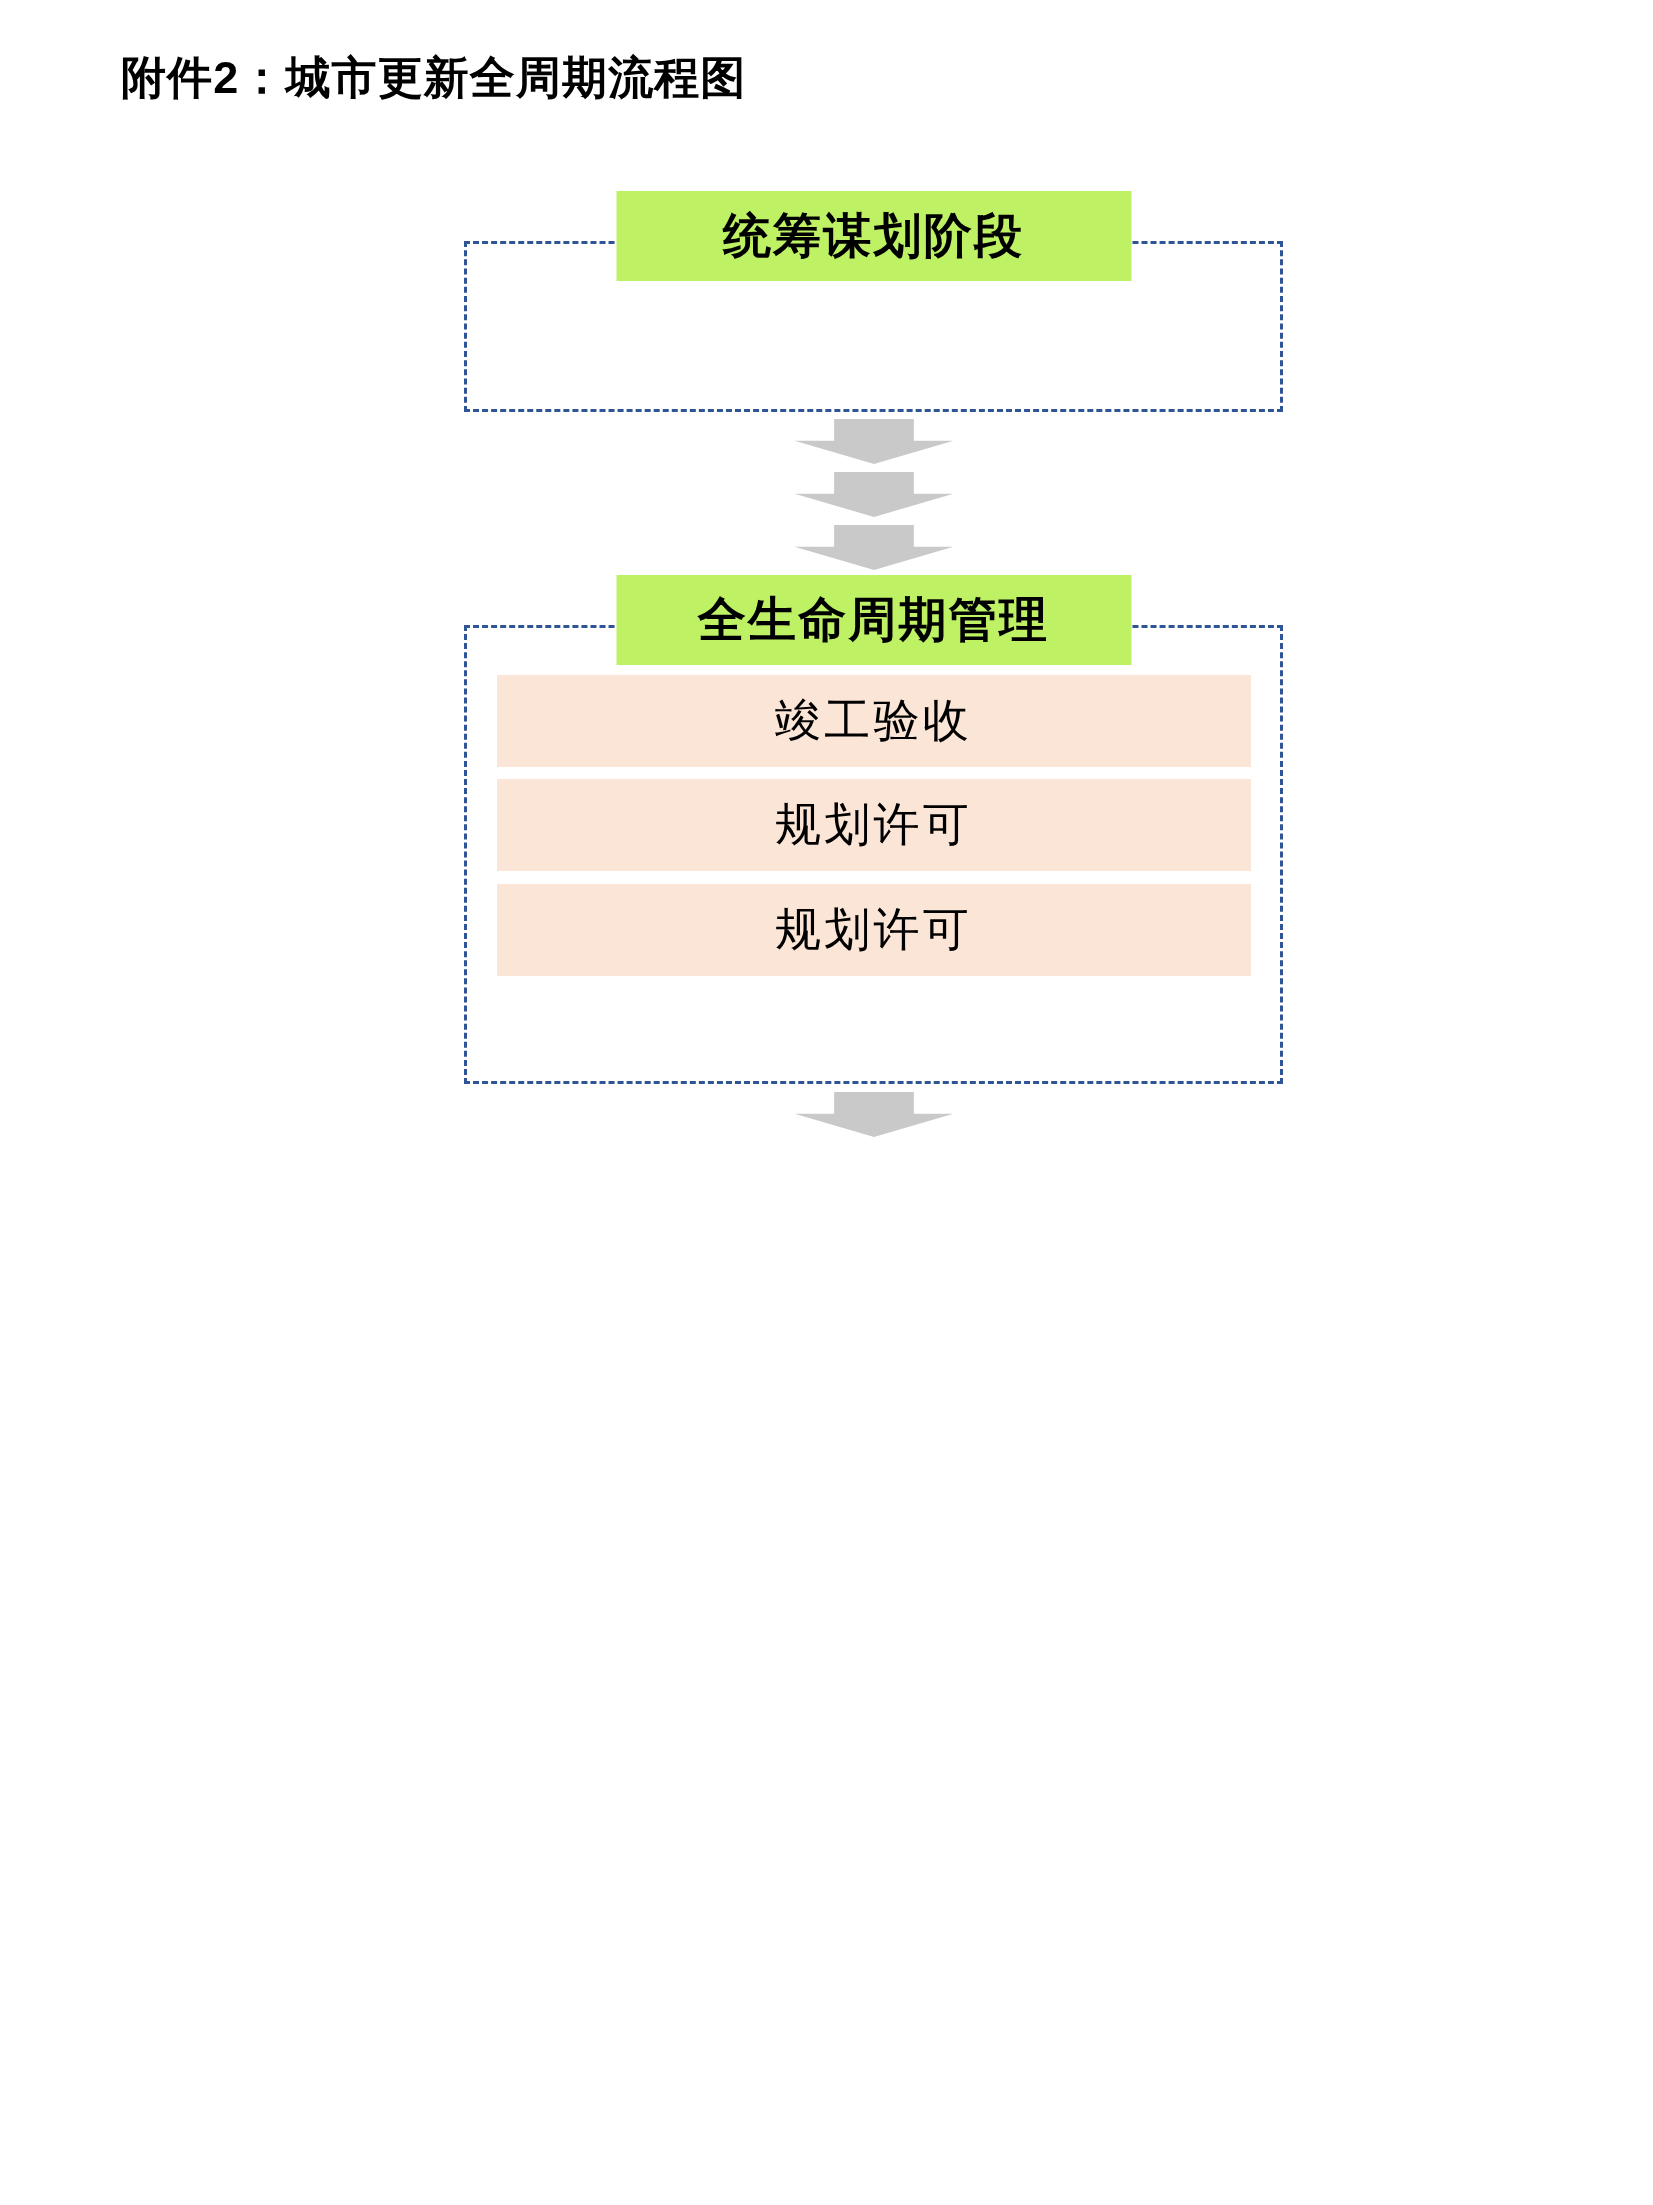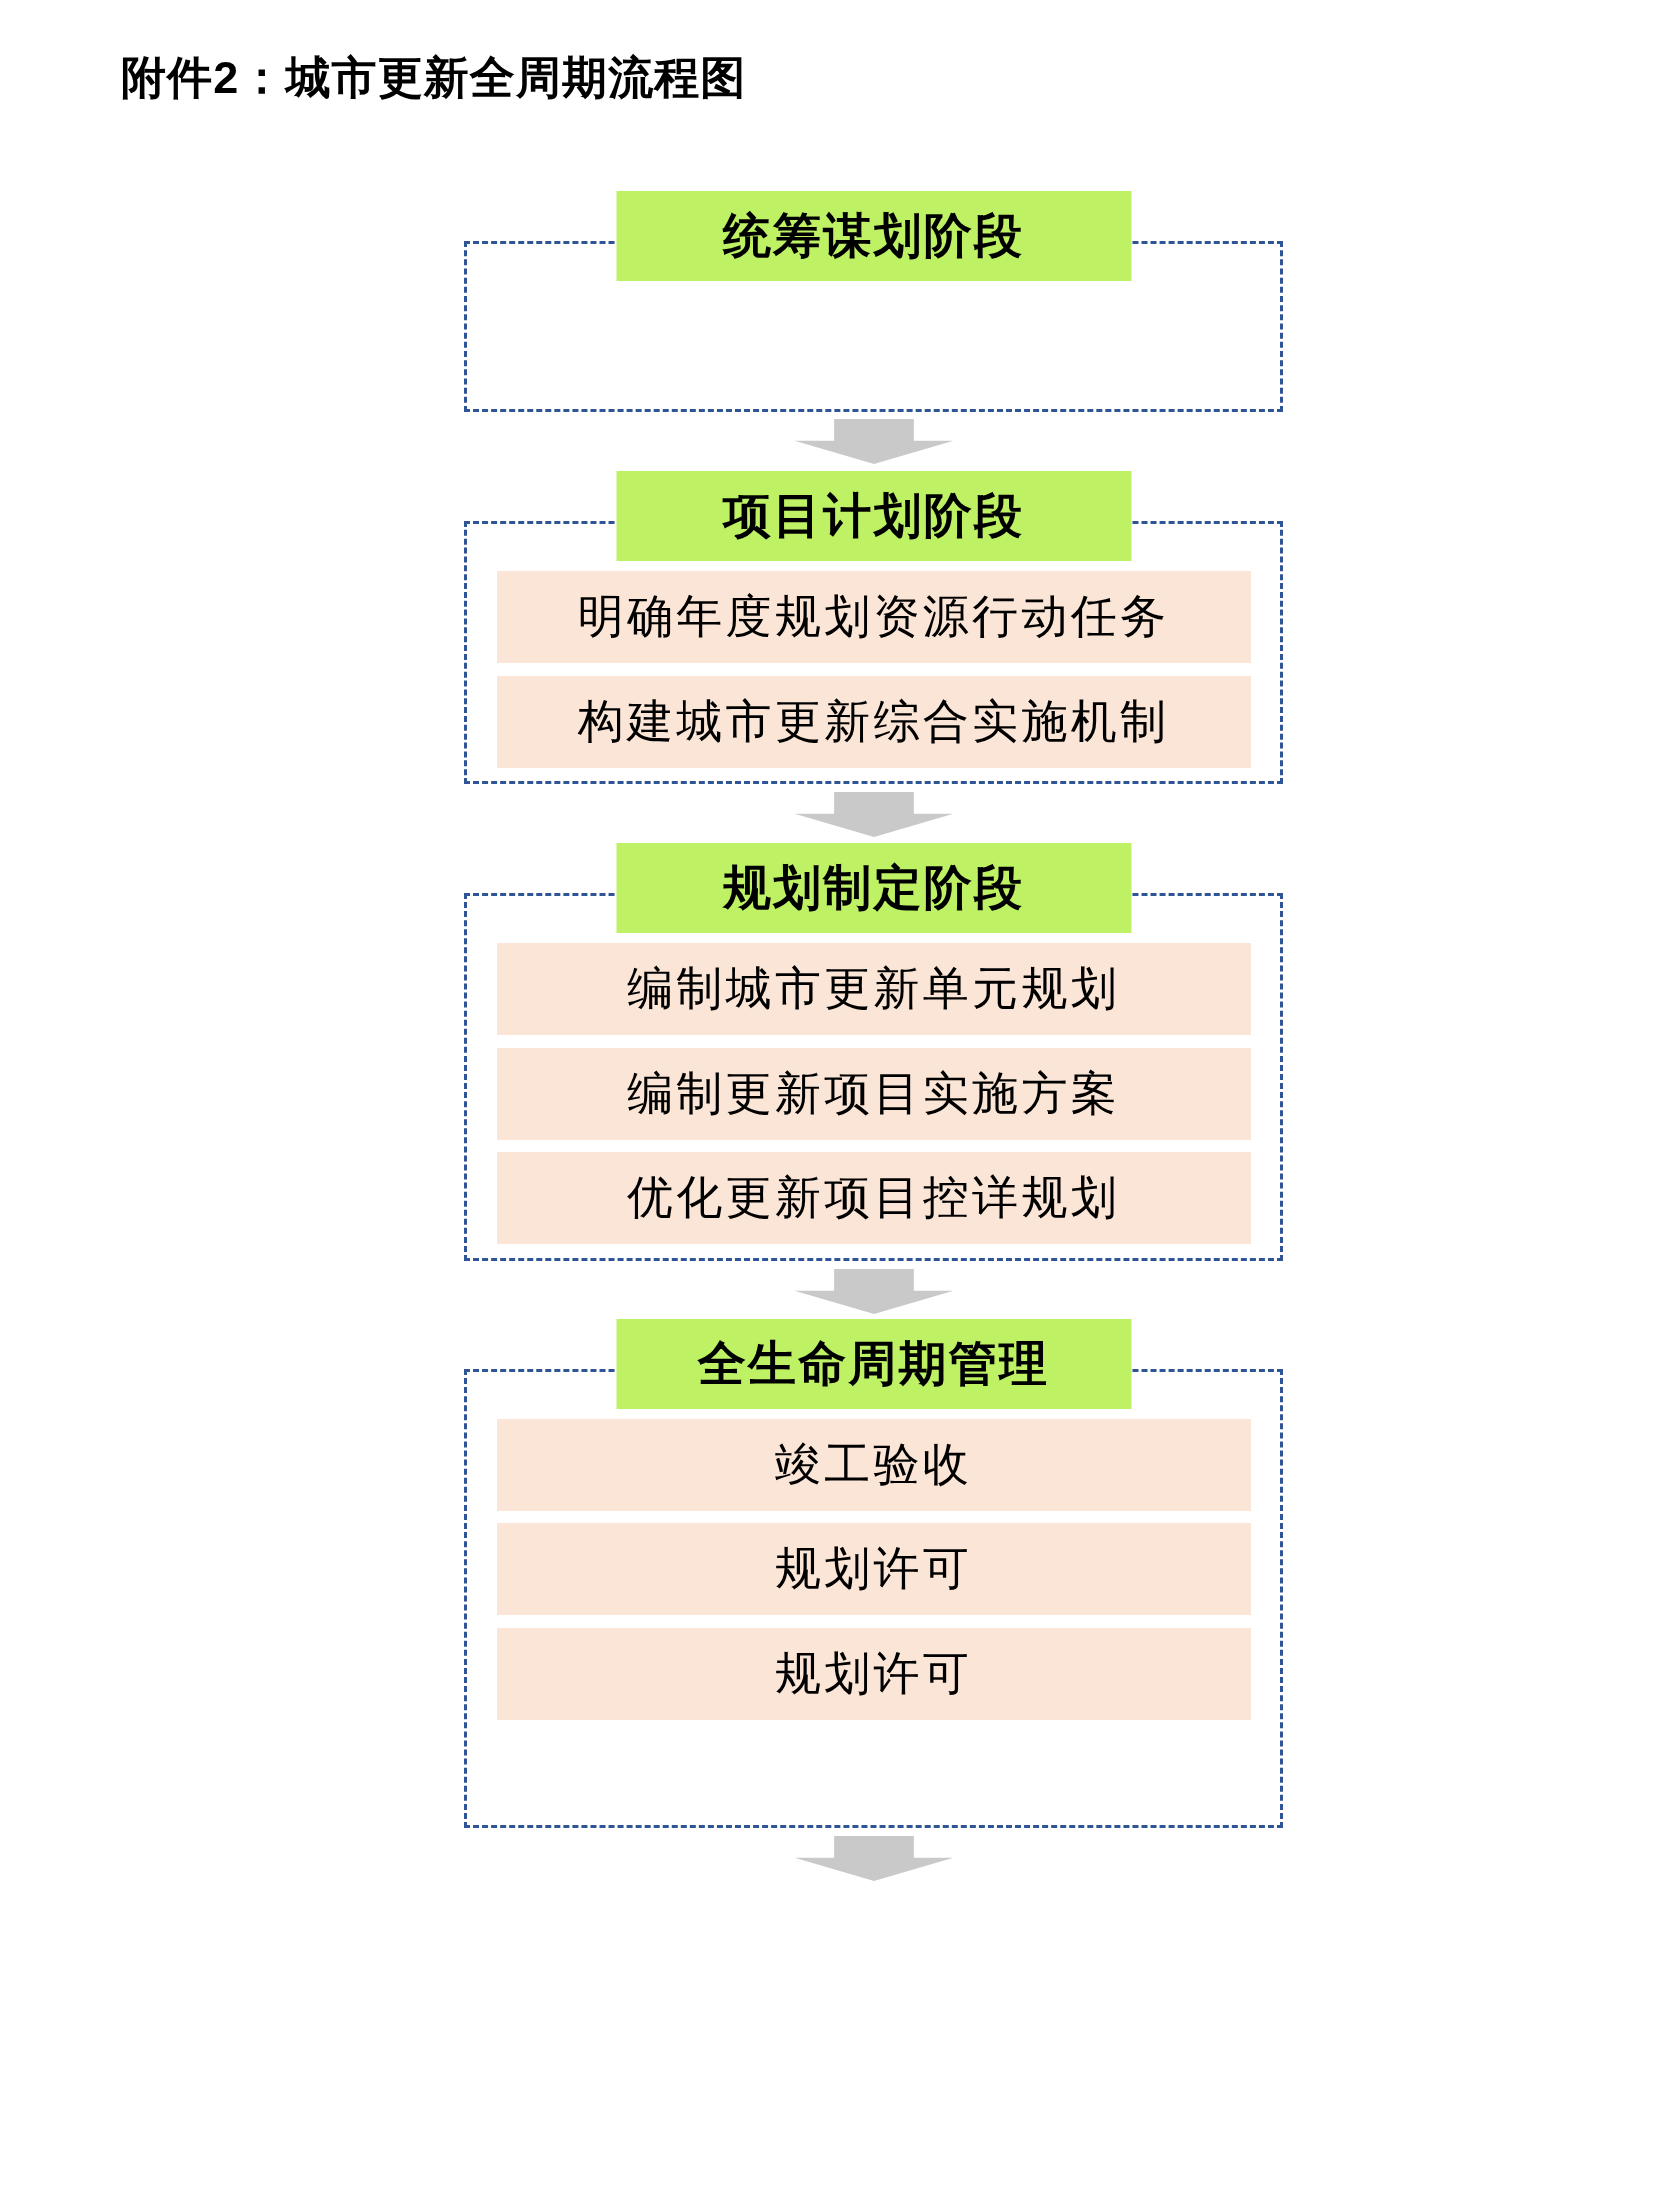--- a/index.html
+++ b/index.html
@@ -78,36 +78,25 @@
   <div class="flow">
 
     <section class="stage s1">
       <div class="stage-header">统筹谋划阶段</div>
     </section>
 
     <svg class="arrow" width="160" height="45" viewBox="0 0 293 83" aria-hidden="true">
       <polygon points="73,0 220,0 220,40 293,40 146.5,83 0,40 73,40" fill="#C9C9C9"></polygon>
     </svg>
 
-    <section class="stage s2">
-      <div class="stage-header">项目计划阶段</div>
-      <div class="item">明确年度规划资源行动任务</div>
-      <div class="item">构建城市更新综合实施机制</div>
-    </section>
 
     <svg class="arrow" width="160" height="45" viewBox="0 0 293 83" aria-hidden="true">
       <polygon points="73,0 220,0 220,40 293,40 146.5,83 0,40 73,40" fill="#C9C9C9"></polygon>
     </svg>
 
-    <section class="stage s3">
-      <div class="stage-header">规划制定阶段</div>
-      <div class="item">编制城市更新单元规划</div>
-      <div class="item">编制更新项目实施方案</div>
-      <div class="item">优化更新项目控详规划</div>
-    </section>
 
     <svg class="arrow" width="160" height="45" viewBox="0 0 293 83" aria-hidden="true">
       <polygon points="73,0 220,0 220,40 293,40 146.5,83 0,40 73,40" fill="#C9C9C9"></polygon>
     </svg>
 
     <section class="stage s4">
       <div class="stage-header">全生命周期管理</div>
       <div class="item">竣工验收</div>
       <div class="item">规划许可</div>
       <div class="item">规划许可</div>

